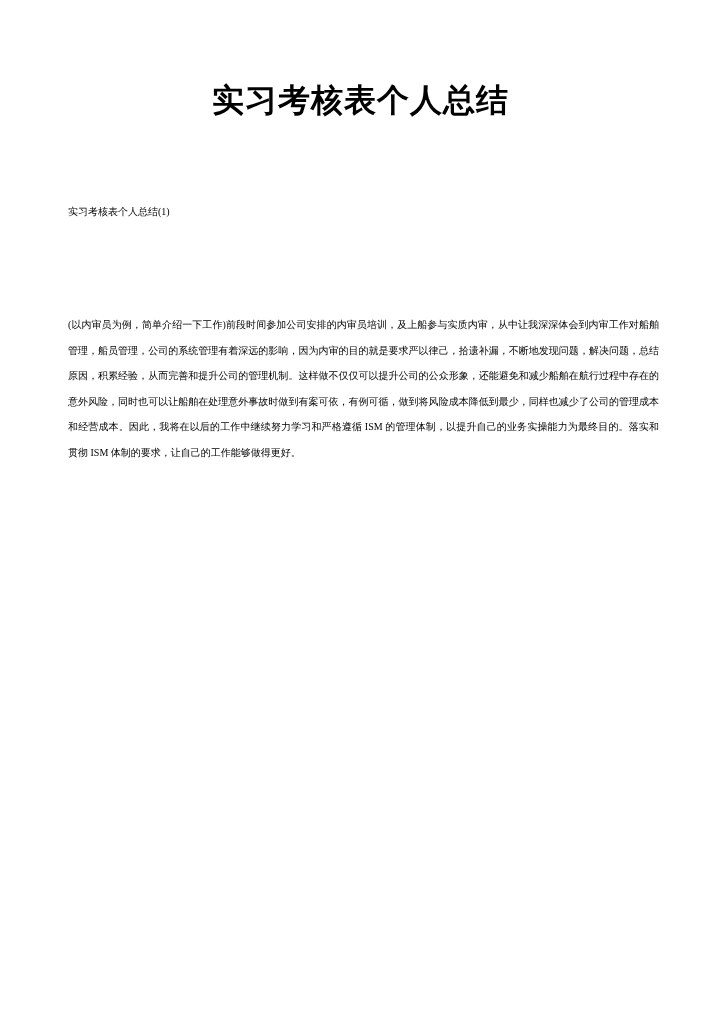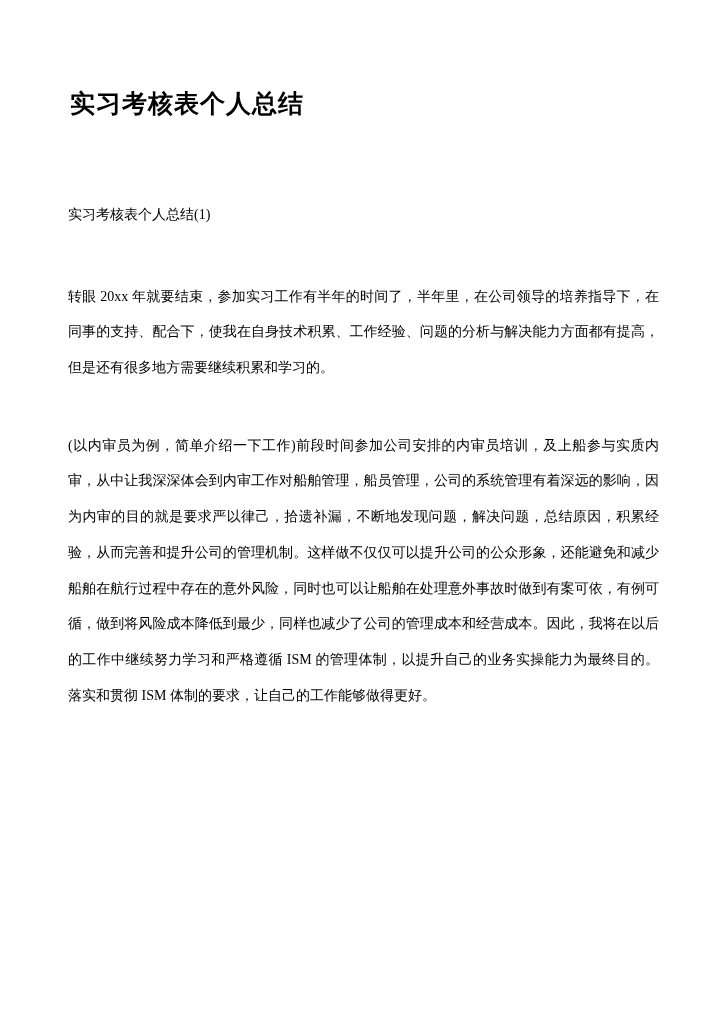--- a/index.html
+++ b/index.html
@@ -16,33 +16,34 @@
   }
   .page {
     position: relative;
     width: 721px;
     height: 1020px;
     background: #ffffff;
     box-sizing: border-box;
     padding: 0 62px;
   }
   .doc-title {
-    margin: 8px;
+    margin: 0;
     padding-top: 78px;
-    font-size: 25px;
+    text-align: center;
+    font-size: 32px;
     font-weight: bold;
     letter-spacing: 1px;
     line-height: 1.4;
   }
   .body-block {
     margin-top: 46px;
   }
   p.para {
     margin: 0 0 0 0;
-    font-size: 14px;
+    font-size: 10px;
     line-height: 2.55;
     text-align: justify;
     text-justify: inter-ideograph;
     text-indent: 0;
   }
   p.para.indent1 {
     padding-left: 6px;
   }
   .spacer-lg {
     height: 46px;
@@ -62,21 +63,20 @@
   <h1 class="doc-title">实习考核表个人总结</h1>
 
   <div class="body-block">
 
     <div class="spacer-sm"></div>
 
     <p class="para indent1">实习考核表个人总结(1)</p>
 
     <div class="spacer-lg"></div>
 
-    <p class="para indent1">转眼 20xx 年就要结束，参加实习工作有半年的时间了，半年里，在公司领导的培养指导下，在同事的支持、配合下，使我在自身技术积累、工作经验、问题的分析与解决能力方面都有提高，但是还有很多地方需要继续积累和学习的。</p>
 
     <div class="spacer-md"></div>
 
     <p class="para indent1">(以内审员为例，简单介绍一下工作)前段时间参加公司安排的内审员培训，及上船参与实质内审，从中让我深深体会到内审工作对船舶管理，船员管理，公司的系统管理有着深远的影响，因为内审的目的就是要求严以律己，拾遗补漏，不断地发现问题，解决问题，总结原因，积累经验，从而完善和提升公司的管理机制。这样做不仅仅可以提升公司的公众形象，还能避免和减少船舶在航行过程中存在的意外风险，同时也可以让船舶在处理意外事故时做到有案可依，有例可循，做到将风险成本降低到最少，同样也减少了公司的管理成本和经营成本。因此，我将在以后的工作中继续努力学习和严格遵循 ISM 的管理体制，以提升自己的业务实操能力为最终目的。落实和贯彻 ISM 体制的要求，让自己的工作能够做得更好。</p>
 
     <div class="spacer-md"></div>
 
 
   </div>
 </div>

